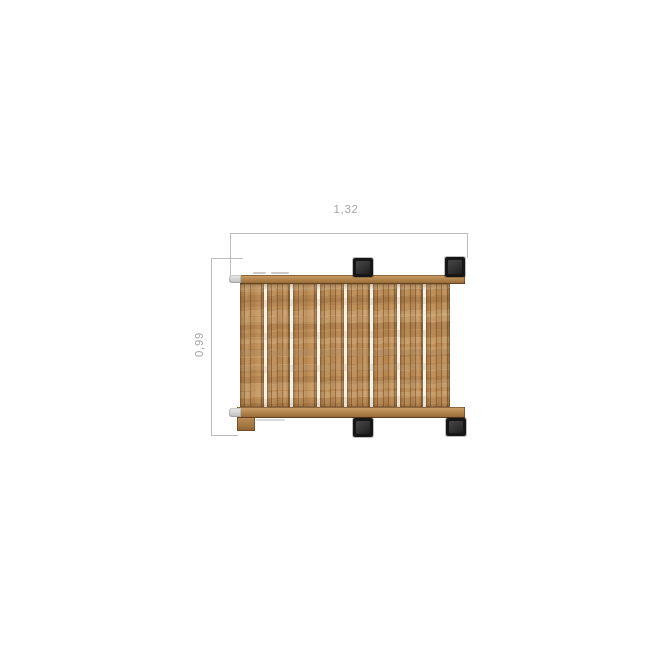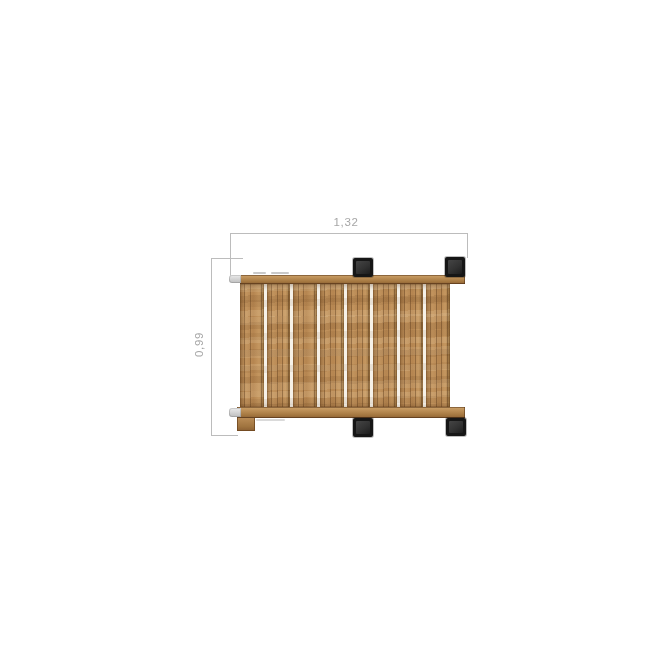--- a/index.html
+++ b/index.html
@@ -14,21 +14,21 @@
   
   .dim-line { position: absolute; background: var(--dim-line, #bcbcbc); }
   .dim-label {
     position: absolute;
     color: var(--dim-text, #a6a6a6);
     font-size: 11.5px;
     letter-spacing: 0.6px;
     text-align: center;
     white-space: nowrap;
   }
-  .dim-label-h { left: 322px; top: 216px; width: 48px; }
+  .dim-label-h { left: 322px; top: 203px; width: 48px; }
   .dim-label-v {
     left: 179px; top: 338px; width: 40px; height: 13px;
     transform: rotate(-90deg);
     transform-origin: center center;
   }
   .dl-top        { left: 230px; top: 233px; width: 238px; height: 1px; }
   .dl-top-ext-l  { left: 230px; top: 233px; width: 1px;  height: 43px; }
   .dl-top-ext-r  { left: 467px; top: 233px; width: 1px;  height: 25px; }
   .dl-left       { left: 211px; top: 258px; width: 1px;  height: 178px; }
   .dl-left-ext-t { left: 211px; top: 258px; width: 32px; height: 1px; }

